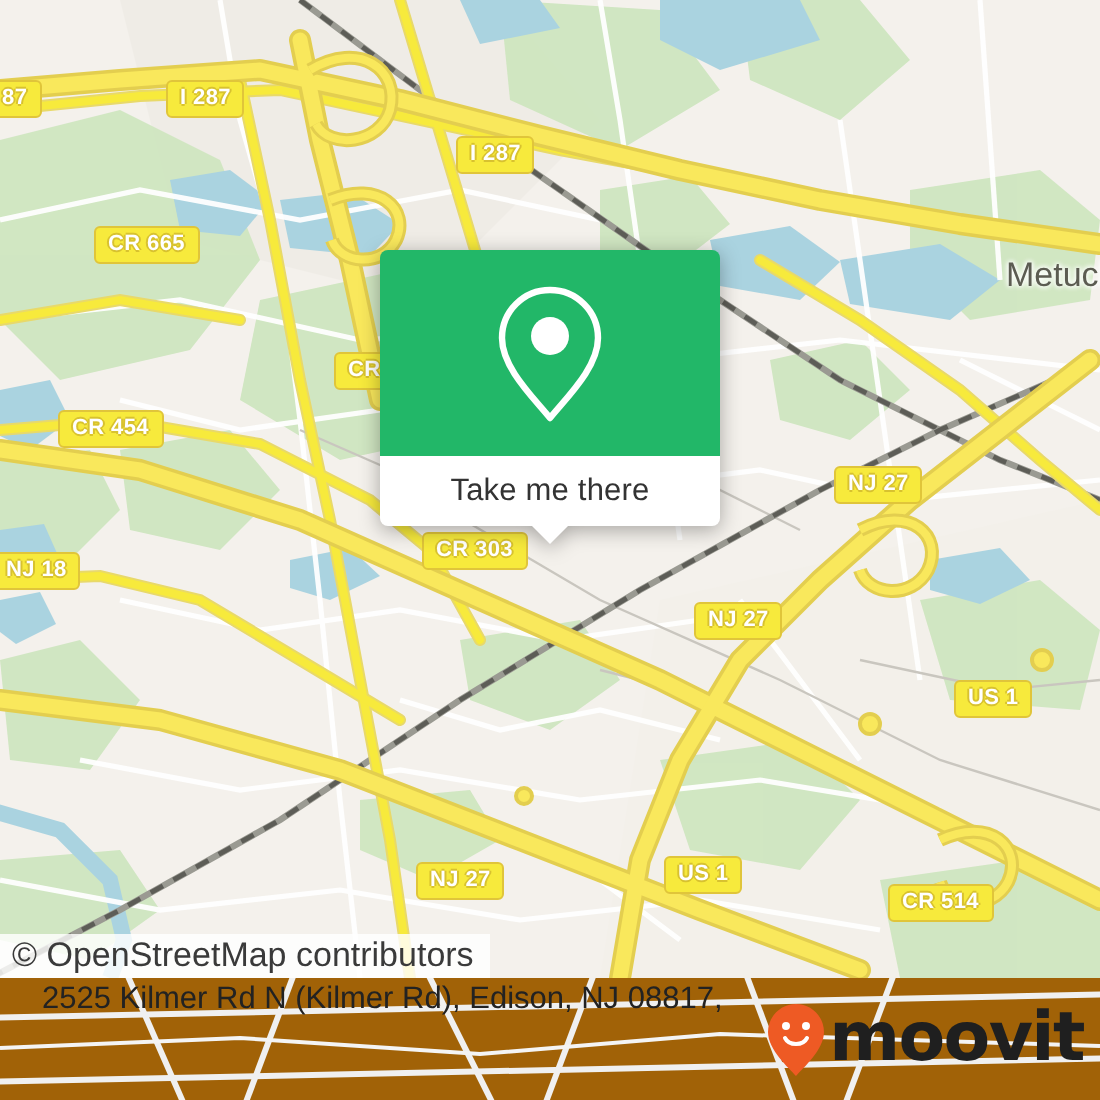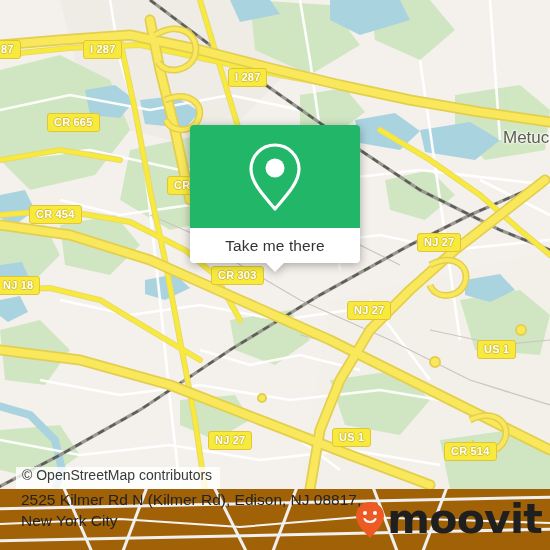--- a/index.html
+++ b/index.html
@@ -58,29 +58,29 @@
     font-family: "Liberation Sans", sans-serif;
     font-size: 17px;
     line-height: 19px;
     white-space: nowrap;
     text-shadow: 0 0 3px #ffffff, 0 0 3px #ffffff, 0 0 2px #ffffff;
   }
 
   
   #attribution {
     position: absolute;
-    left: 16px;
+    left: 0;
     top: 467px;
     height: 22px;
     display: flex;
-    align-items: flex-start;
+    align-items: center;
     padding: 0 8px 0 6px;
     background: rgba(255,255,255,0.82);
     color: #3a3a3a;
-    font-size: 14px;
+    font-size: 17px;
     font-family: "Liberation Sans", sans-serif;
     white-space: nowrap;
     z-index: 30;
   }
 
   
   #popup-card {
     position: absolute;
     left: 190px;
     top: 125px;
@@ -153,21 +153,21 @@
     position: absolute;
     z-index: 2;
     right: 8px;
     top: 50%;
     transform: translateY(-50%);
     display: flex;
     align-items: center;
   }
   #brand-wordmark {
     color: #1f1f1f;
-    font-size: 41px;
+    font-size: 34px;
     line-height: 33px;
     font-weight: bold;
     letter-spacing: -0.8px;
     margin-left: 2px;
     font-family: "DejaVu Sans", sans-serif;
   }
 </style>
 </head>
 <body>
 
@@ -363,21 +363,20 @@
         <path d="M-10,20 L560,8"></path>
         <path d="M-10,52 L560,40"></path>
       </g>
       <g stroke="#f4f4f4" stroke-width="2" fill="none">
         <path d="M0,35 L120,30 L240,38 L360,28 L550,34"></path>
       </g>
     </svg>
 
     <div id="address-block">
       <div>2525 Kilmer Rd N (Kilmer Rd), Edison, NJ 08817,</div>
-      <div>New York City</div>
     </div>
 
     <div id="brand">
       <svg width="30" height="38" viewBox="0 0 30 38">
         <path d="M15 1 C7.3 1 1 7.3 1 15 C1 24 11.5 33 15 37 C18.5 33 29 24 29 15 C29 7.3 22.7 1 15 1 Z" fill="#ee5a24"></path>
         <circle cx="10" cy="12" r="2" fill="#ffffff"></circle>
         <circle cx="20" cy="12" r="2" fill="#ffffff"></circle>
         <path d="M9.5 18 C11.5 22 18.5 22 20.5 18" stroke="#ffffff" stroke-width="2" fill="none" stroke-linecap="round"></path>
       </svg>
       <span id="brand-wordmark">moovit</span>

